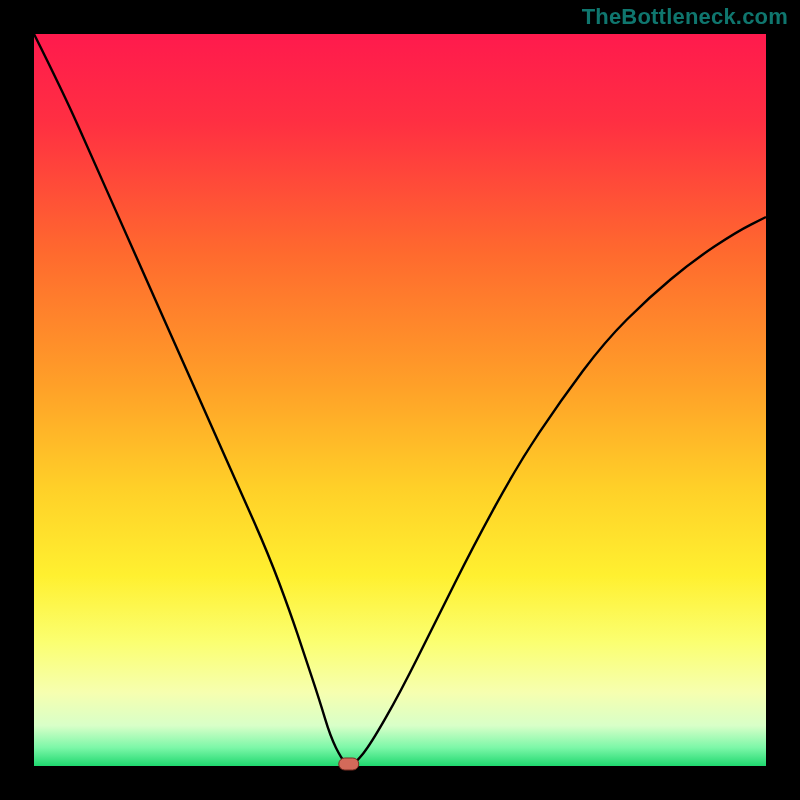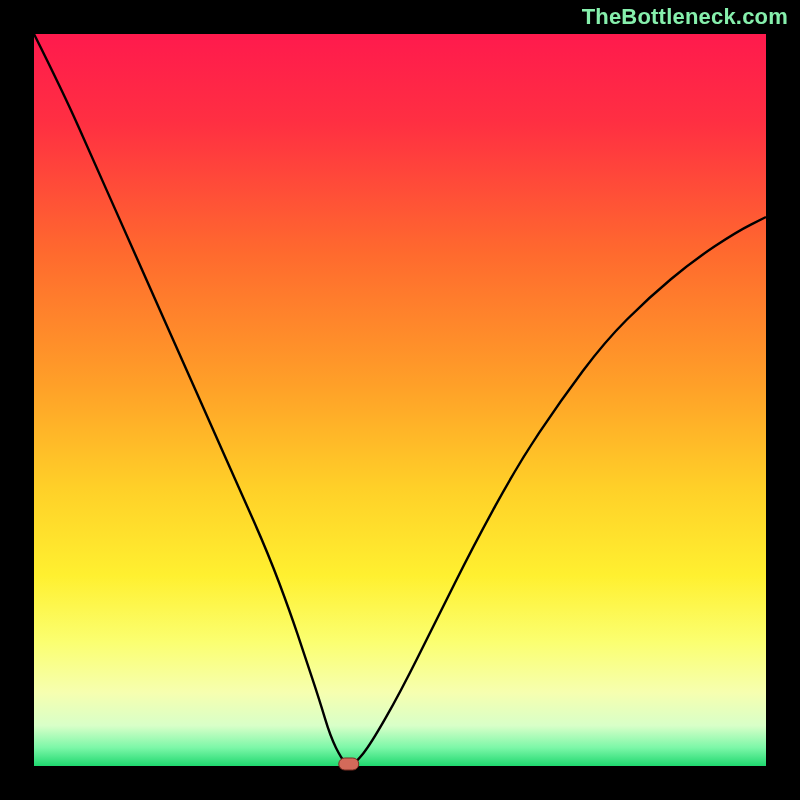--- a/index.html
+++ b/index.html
@@ -14,21 +14,21 @@
   .frame {
     position: relative;
     width: 800px;
     height: 800px;
     background: #000;
   }
   .watermark {
     position: absolute;
     top: 4px;
     right: 12px;
-    color: #86efac;
+    color: #0f766e;
     font-size: 22px;
     font-weight: 600;
     letter-spacing: 0.2px;
     user-select: none;
   }
   svg {
     position: absolute;
     top: 0;
     left: 0;
   }

